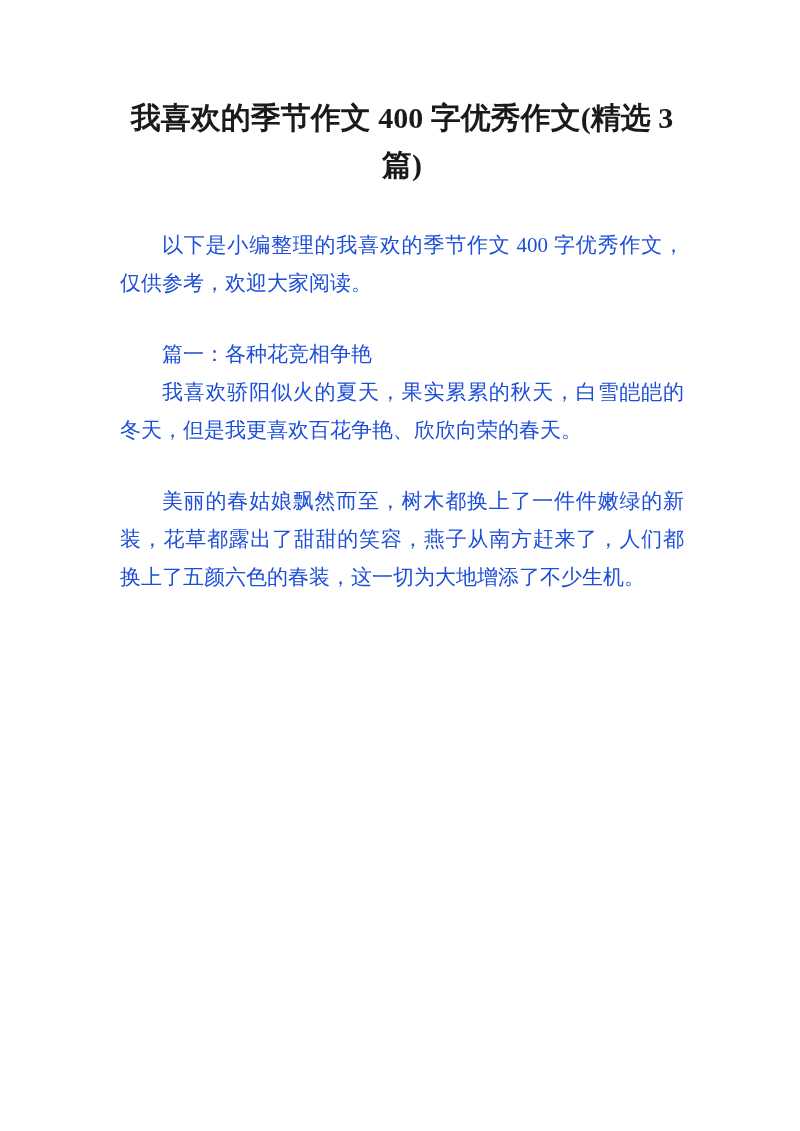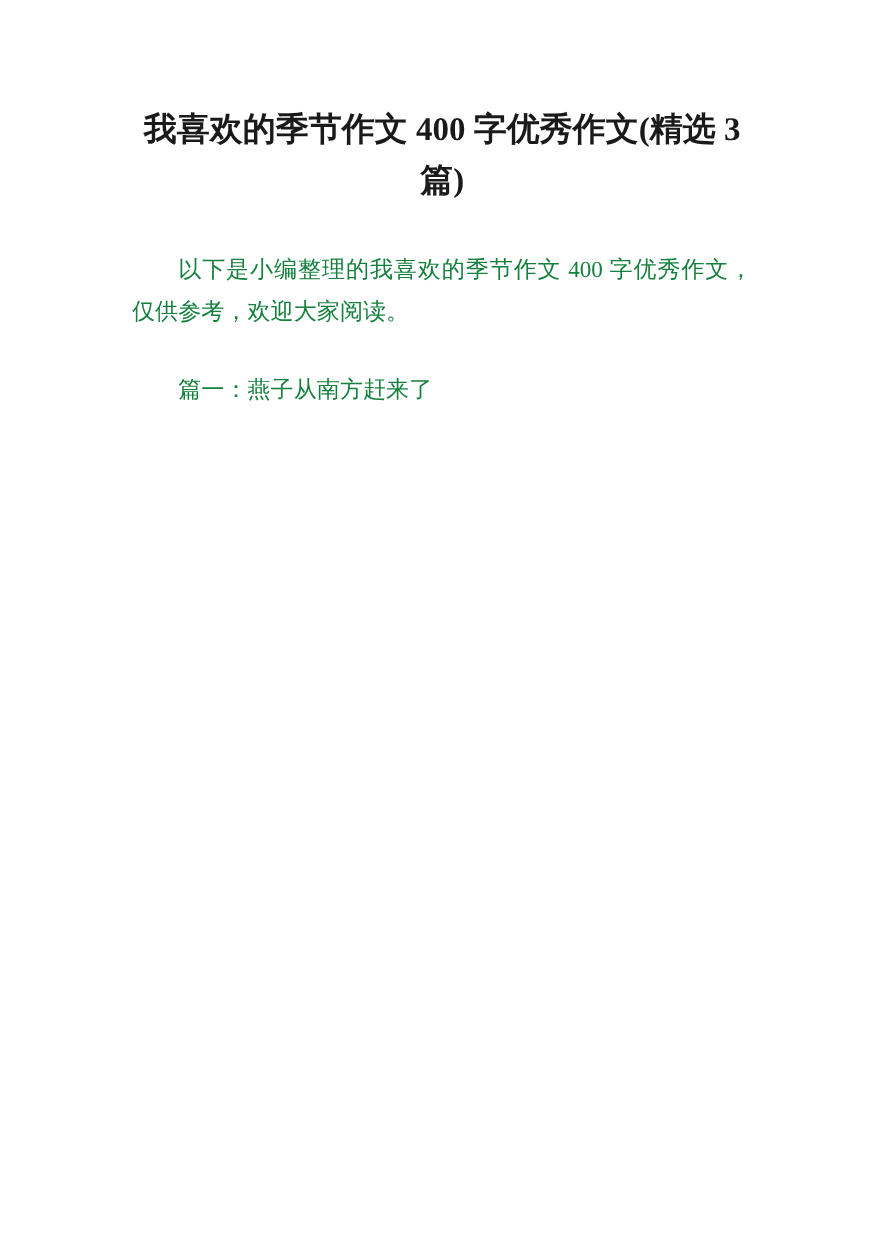--- a/index.html
+++ b/index.html
@@ -26,21 +26,21 @@
     font-size: 30px;
     line-height: 47px;
     font-weight: bold;
     text-align: center;
     color: #1a1a1a;
   }
   .doc-body {
     font-size: 21px;
     line-height: 38px;
     text-align: justify;
-    color: #15803d;
+    color: #1d4ed8;
   }
   .doc-body p {
     margin: 0;
     text-indent: 2em;
   }
   p.block-paragraph {
     margin-bottom: 33px;
   }
   p.block-subheading {
     margin-bottom: 0;
@@ -49,15 +49,17 @@
     margin-bottom: 40px;
   }
 </style>
 </head>
 <body style="background: rgb(255, 255, 255);">
 
 <main class="page" style="background: rgb(255, 255, 255);">
   <h1 class="doc-title">我喜欢的季节作文 400 字优秀作文(精选 3 篇)</h1>
   <section class="doc-body">
       <p class="block-paragraph">以下是小编整理的我喜欢的季节作文 400 字优秀作文，仅供参考，欢迎大家阅读。</p>
-      <p class="block-subheading">篇一：燕子从南方赶来了</p>
+      <p class="block-subheading">篇一：各种花竞相争艳</p>
+      <p class="block-paragraph">我喜欢骄阳似火的夏天，果实累累的秋天，白雪皑皑的冬天，但是我更喜欢百花争艳、欣欣向荣的春天。</p>
+      <p class="block-paragraph">美丽的春姑娘飘然而至，树木都换上了一件件嫩绿的新装，花草都露出了甜甜的笑容，燕子从南方赶来了，人们都换上了五颜六色的春装，这一切为大地增添了不少生机。</p>
     </section>
 </main>
 
 </body></html>

